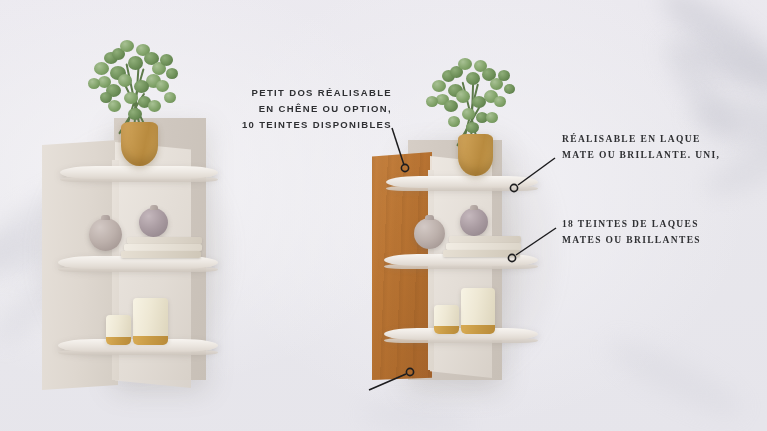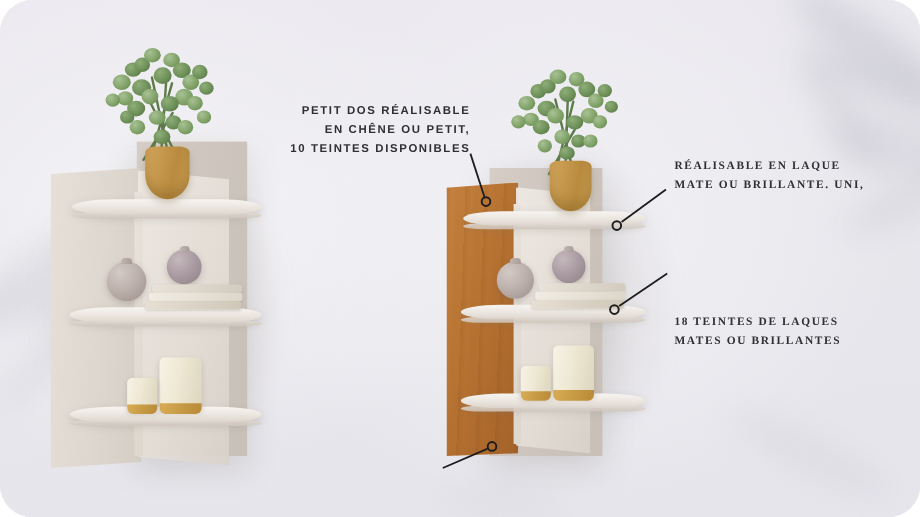--- a/index.html
+++ b/index.html
@@ -7,21 +7,20 @@
     padding: 0;
     background: #ffffff;
   }
   #stage {
     position: relative;
     width: 767px;
     height: 431px;
     overflow: hidden;
     background: #e9e8ed;
     font-family: "Liberation Sans", sans-serif;
-    border-radius: 27px;
   }
 
   
   .bg-base {
     position: absolute;
     inset: 0;
     background:
       radial-gradient(ellipse 420px 300px at 18% 42%, #f4f3f6 0%, rgba(244,243,246,0) 70%),
       radial-gradient(ellipse 380px 320px at 62% 45%, #f2f1f5 0%, rgba(242,241,245,0) 72%),
       linear-gradient(175deg, #eceaf0 0%, #e8e7ec 45%, #e6e5eb 100%);
@@ -333,28 +332,28 @@
 
     <line x1="556" y1="228" x2="516" y2="255" stroke="#1d1d1f" stroke-width="1.5"></line>
     <circle cx="512" cy="258" r="3.6" fill="none" stroke="#1d1d1f" stroke-width="1.6"></circle>
 
     <line x1="369" y1="390" x2="406" y2="374" stroke="#1d1d1f" stroke-width="1.5"></line>
     <circle cx="410" cy="372" r="3.6" fill="none" stroke="#1d1d1f" stroke-width="1.6"></circle>
   </svg>
 
   <div class="callout right-align" style="left:180px;top:85px;width:212px;">
     <span class="ln">PETIT DOS RÉALISABLE</span>
-    <span class="ln">EN CHÊNE OU PETIT,</span>
+    <span class="ln">EN CHÊNE OU OPTION,</span>
     <span class="ln">10 TEINTES DISPONIBLES</span>
   </div>
 
   <div class="callout left-align" style="left:562px;top:131px;width:205px;">
     <span class="ln">RÉALISABLE EN LAQUE</span>
     <span class="ln">MATE OU BRILLANTE. UNI,</span>
   </div>
 
-  <div class="callout left-align" style="left:562px;top:216px;width:200px;margin-top:45px;">
+  <div class="callout left-align" style="left:562px;top:216px;width:200px;">
     <span class="ln">18 TEINTES DE LAQUES</span>
     <span class="ln">MATES OU BRILLANTES</span>
   </div>
 
 
 </div>
 
 </body></html>

